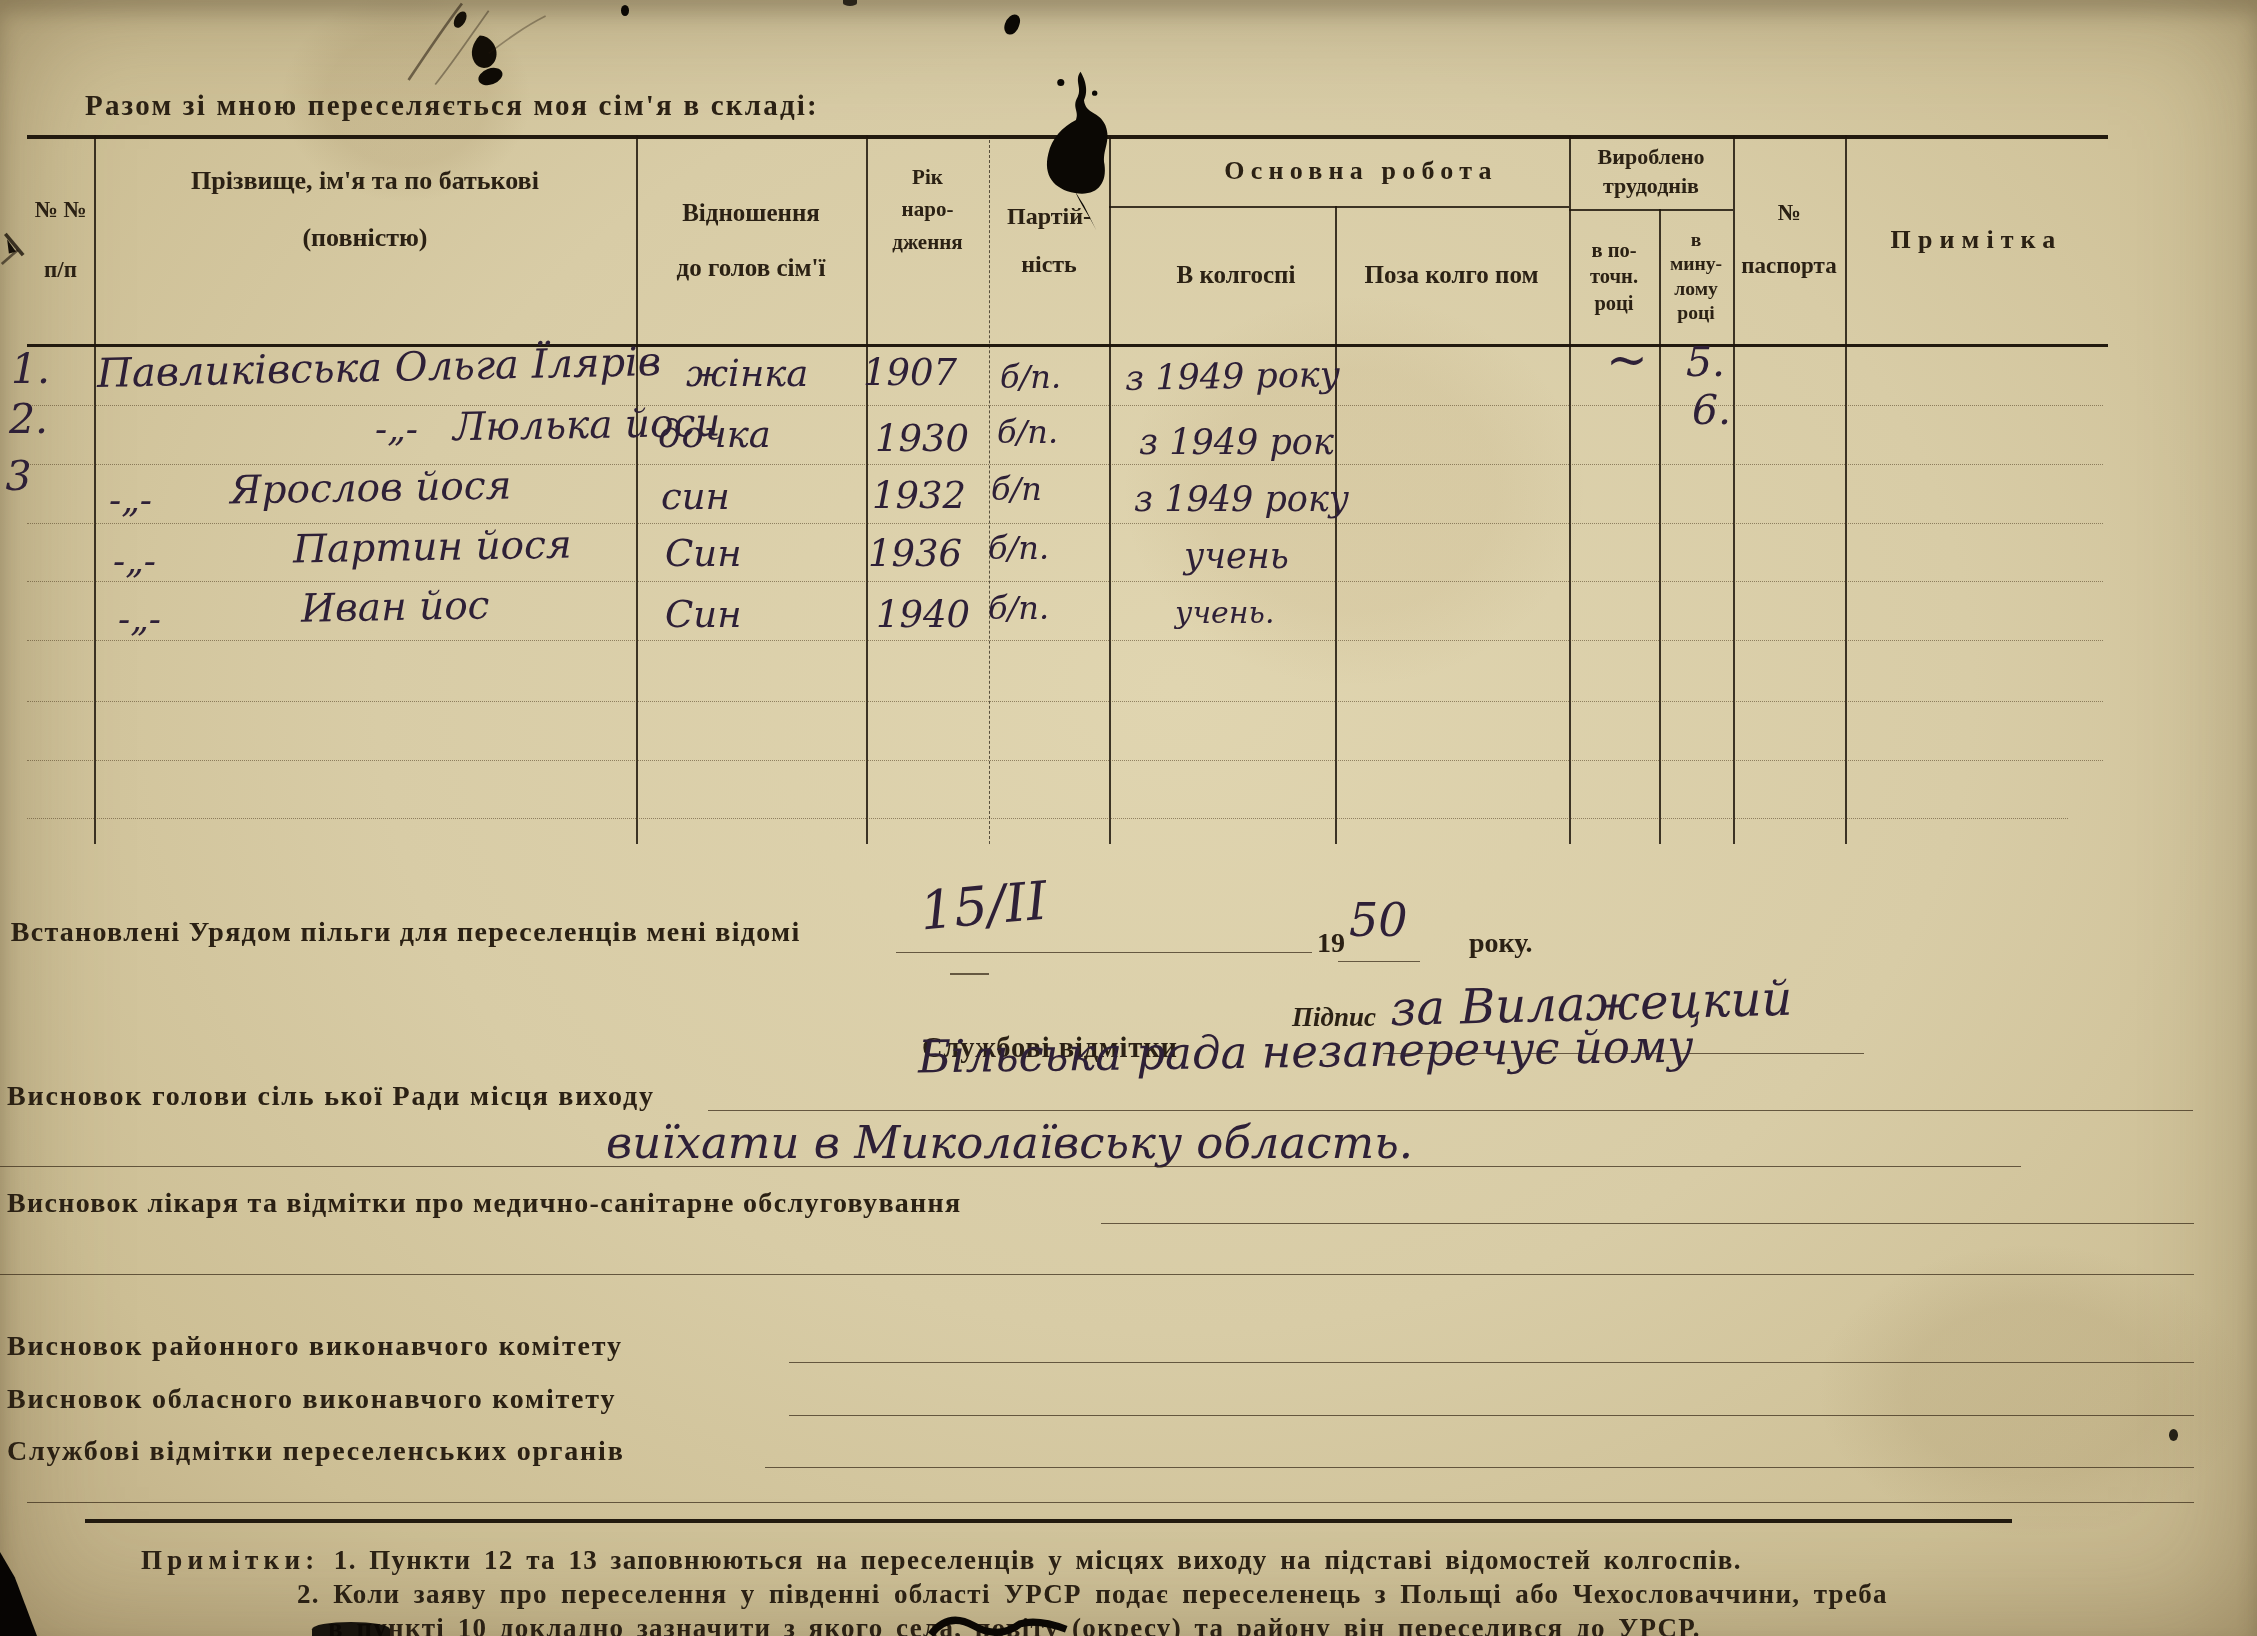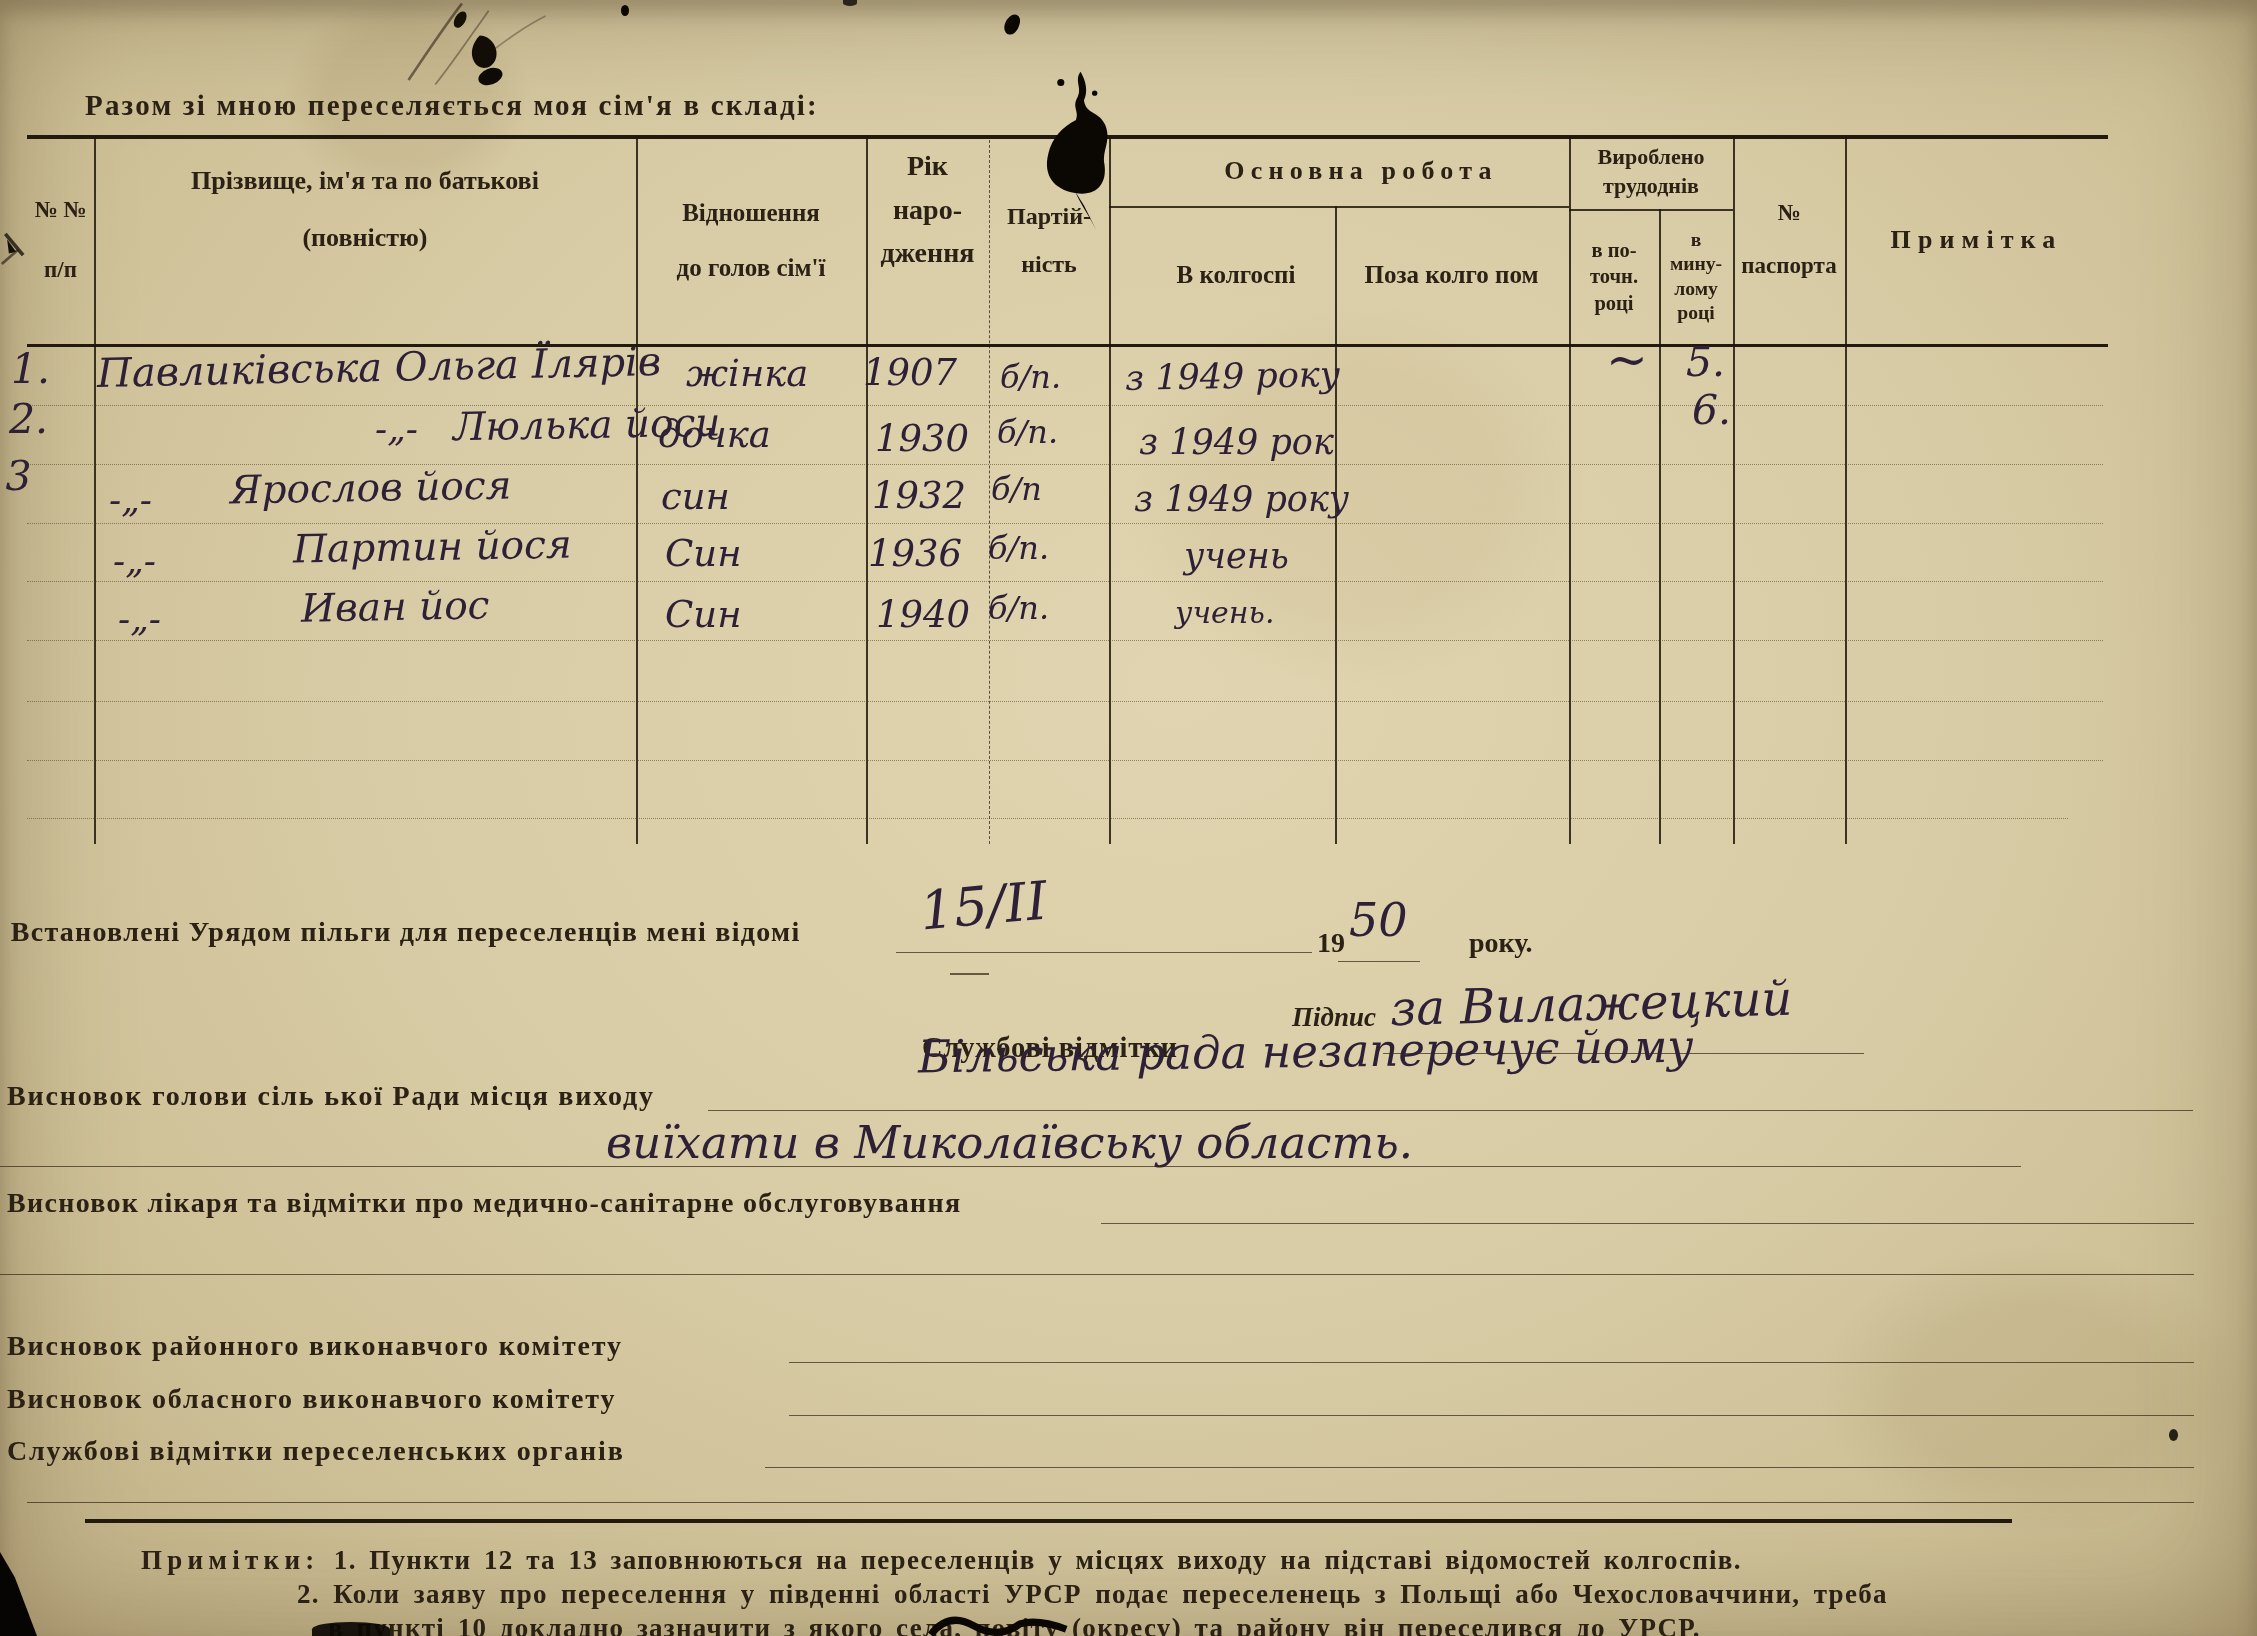--- a/index.html
+++ b/index.html
@@ -63,21 +63,21 @@
     <div class="rowline" style="left:0;top:566px;width:2076px;"></div>
     <div class="rowline" style="left:0;top:625px;width:2076px;"></div>
     <div class="rowline" style="left:0;top:683px;width:2041px;"></div>
 
     <div class="abs cell pr" style="left:0;top:0;width:67px;height:209px;font-size:23px;line-height:2.6;">№ №
 п/п</div>
     <div class="abs cell pr" style="left:67px;top:0;width:542px;height:148px;font-size:26px;line-height:2.2;">Прізвище, ім'я та по батькові
 (повністю)</div>
     <div class="abs cell pr" style="left:609px;top:0;width:230px;height:209px;font-size:25px;line-height:2.2;">Відношення
 до голов  сім'ї</div>
-    <div class="abs cell pr" style="left:839px;top:0;width:123px;height:149px;font-size:28px;line-height:1.55;">Рік
+    <div class="abs cell pr" style="left:839px;top:0;width:123px;height:149px;font-size:21px;line-height:1.55;">Рік
 наро-
 дження</div>
     <div class="abs cell pr" style="left:962px;top:0;width:120px;height:209px;font-size:24px;line-height:2.0;">Партій-
 ність</div>
     <div class="abs cell pr" style="left:1082px;top:0;width:504px;height:71px;font-size:26px;letter-spacing:6.2px;">Основна робота</div>
     <div class="abs cell pr" style="left:1082px;top:71px;width:254px;height:137px;font-size:25px;">В колгоспі</div>
     <div class="abs cell pr" style="left:1308px;top:71px;width:233px;height:137px;font-size:25px;">Поза колго пом</div>
     <div class="abs cell pr" style="left:1542px;top:0;width:164px;height:74px;font-size:22px;line-height:1.3;">Вироблено
 трудоднів</div>
     <div class="abs cell pr" style="left:1542px;top:74px;width:90px;height:135px;font-size:20.5px;line-height:1.3;">в по-

